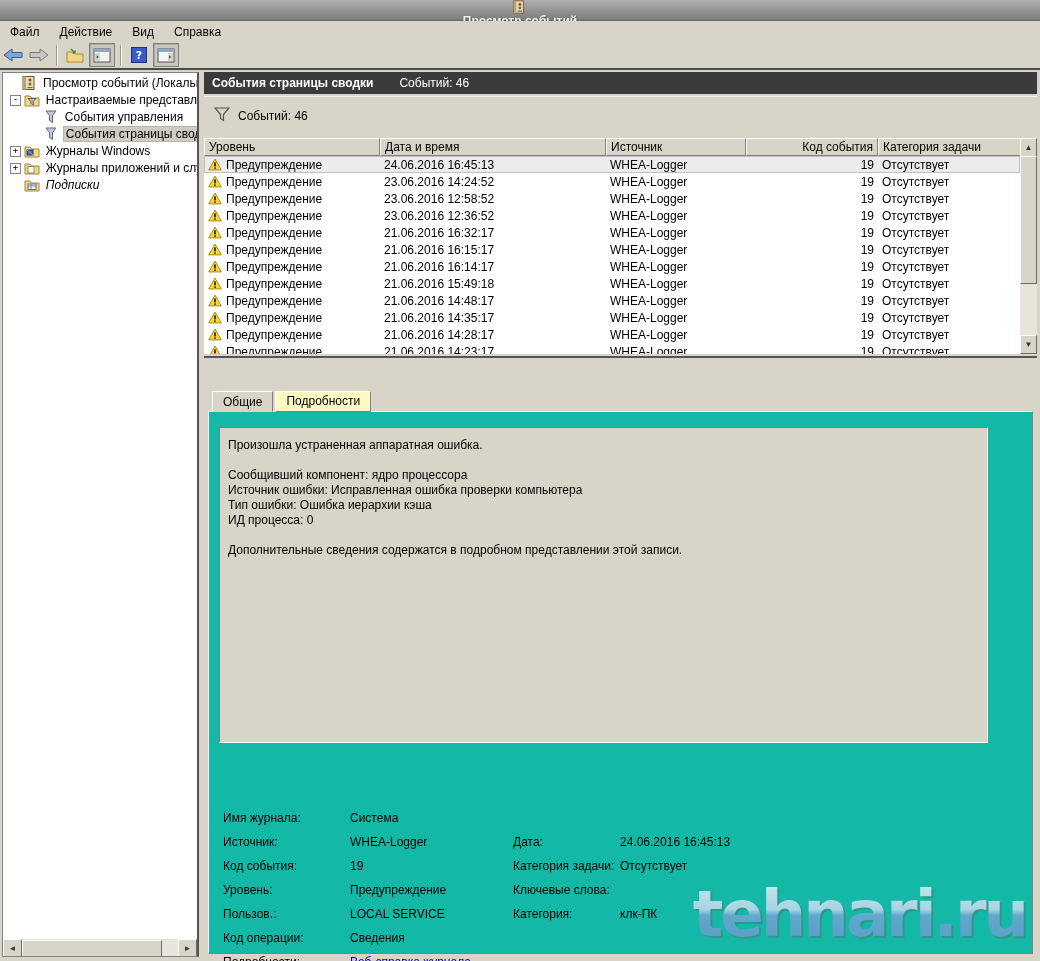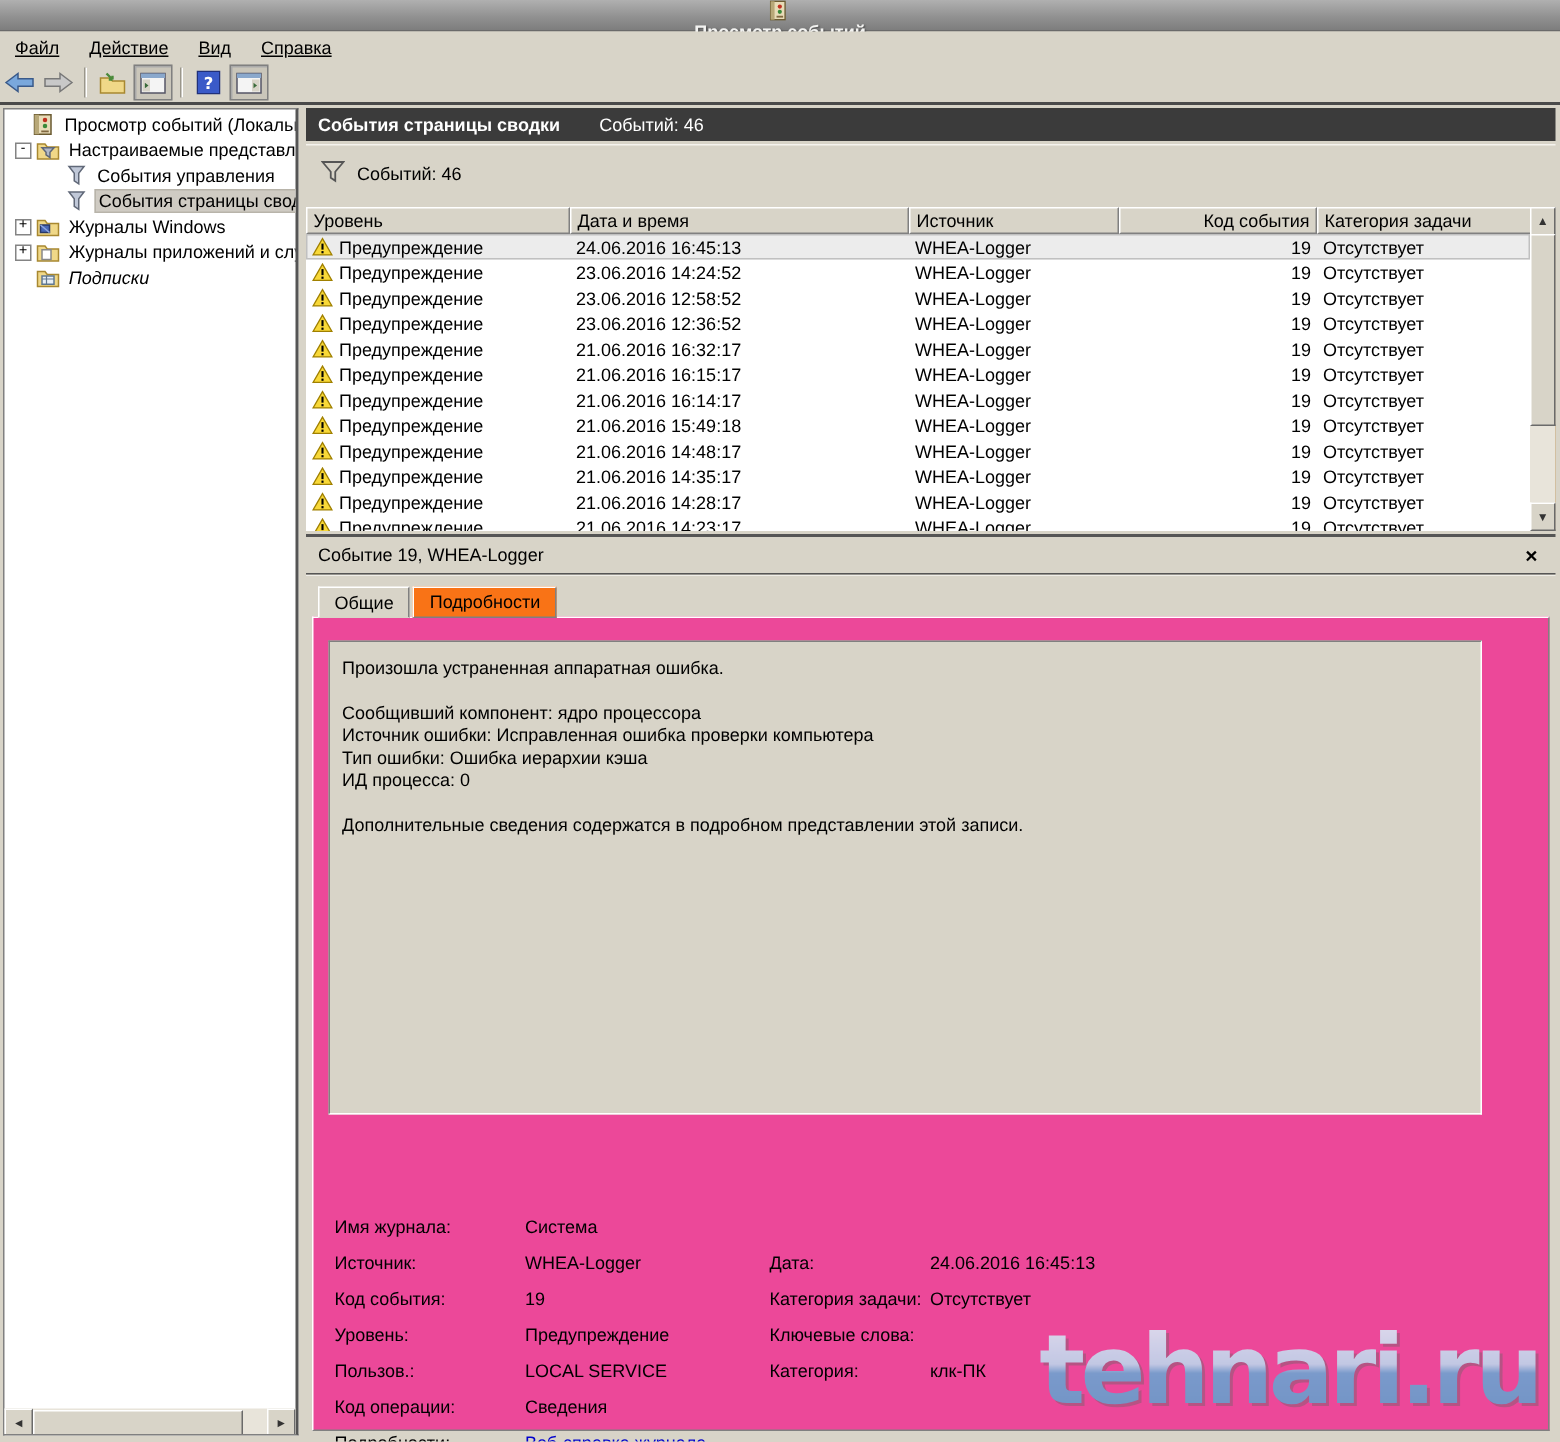--- a/index.html
+++ b/index.html
@@ -10,21 +10,21 @@
   }
   
   .titlebar{position:absolute;left:0;top:0;width:1040px;height:20px;
     background:linear-gradient(180deg,#b0b0b0,#8f8f8f 60%,#7d7d7d);
     display:flex;align-items:center;border-bottom:1px solid #6a6a6a;flex-direction:column;}
   .titlebar .app-icon{width:14px;height:14px;margin:0 6px 0 4px;flex:0 0 auto;}
   .titlebar .title{color:#f2f2f0;font-weight:bold;font-size:12px;text-shadow:1px 1px 1px #555;}
   
   .menubar{position:absolute;left:0;top:21px;width:1040px;height:21px;background:#d8d4c8;
     display:flex;align-items:center;border-bottom:1px solid #b8b4a8;}
-  .menubar .mitem{padding:2px 10px;cursor:default;text-decoration:underline;}
+  .menubar .mitem{padding:2px 10px;cursor:default;}
   
   .toolbar{position:absolute;left:0;top:42px;width:1040px;height:26px;background:#d8d4c8;
     display:flex;align-items:center;border-bottom:2px solid #4a4a4a;}
   .tbtn{width:24px;height:22px;margin:0 1px;display:flex;align-items:center;justify-content:center;}
   .tbtn.toggled{border:1px solid #808080;background:#cac6ba;box-shadow:inset 1px 1px 0 #aaa;}
   .tsep{width:1px;height:20px;background:#9a968a;border-right:1px solid #fff;margin:0 4px;}
   
   .main{position:absolute;left:0;top:70px;width:1040px;height:891px;background:#d8d4c8;}
   .tree-panel{position:absolute;left:2px;top:2px;width:194px;height:883px;background:#fff;
     border:1px solid #808080;border-right:2px solid #555;overflow:hidden;}
@@ -73,23 +73,23 @@
   
   .event-panel{position:absolute;left:0;top:286px;width:100%;height:602px;background:#d8d4c8;
     border-top:2px solid #555;box-sizing:border-box;}
   .ep-header{height:24px;display:flex;align-items:center;border-bottom:1px solid #555;
     box-shadow:0 1px 0 #f0eee8;}
   .ep-title{margin-left:8px;}
   .ep-close{margin-left:auto;margin-right:12px;font-weight:bold;font-size:14px;cursor:default;}
   .tabs{position:absolute;left:8px;top:32px;display:flex;align-items:flex-end;height:22px;}
   .tab{padding:3px 10px 2px 10px;border:1px solid;border-color:#fff #808080 #d8d4c8 #fff;
     background:#d8d4c8;margin-right:2px;position:relative;z-index:2;}
-  .tab.inactive{border-color:#fff #808080 #808080 #fff;background:#f97316;height:15px;margin-bottom:0px;z-index:1;padding-top:2px;}
+  .tab.inactive{border-color:#fff #808080 #808080 #fff;background:#fef9c3;height:15px;margin-bottom:0px;z-index:1;padding-top:2px;}
   .tab-content{position:absolute;left:4px;right:4px;top:53px;bottom:4px;
-    border:1px solid;border-color:#fff #808080 #808080 #fff;background:#ec4899;}
+    border:1px solid;border-color:#fff #808080 #808080 #fff;background:#14b8a6;}
   .desc-box{position:absolute;left:10px;top:15px;right:44px;height:316px;
     border:1px solid;border-color:#808080 #fff #fff #808080;background:#d8d4c8;
     padding:10px 8px;box-sizing:border-box;white-space:pre-line;line-height:15px;overflow:hidden;}
   .fields{position:absolute;left:10px;top:395px;right:10px;}
   .frow{position:relative;height:24px;}
   .fl1{position:absolute;left:4px;top:4px;} .fv1{position:absolute;left:131px;top:4px;}
   .fl2{position:absolute;left:294px;top:4px;} .fv2{position:absolute;left:401px;top:4px;}
   .wlink{color:#0000cc;text-decoration:underline;}
   
   .watermark{position:absolute;right:6px;bottom:2px;font-family:"DejaVu Sans",sans-serif;
@@ -427,24 +427,20 @@
           </div>
         </div>
       <div class="vscroll">
         <div class="sbtn up">▲</div>
         <div class="vthumb"></div>
         <div class="sbtn down">▼</div>
       </div>
     </div>
 
     <div class="event-panel">
-      <div class="ep-header">
-        <span class="ep-title">Событие 19, WHEA-Logger</span>
-        <span class="ep-close">×</span>
-      </div>
       <div class="tabs">
         <div class="tab">Общие</div>
         <div class="tab inactive">Подробности</div>
       </div>
       <div class="tab-content">
         <div class="desc-box">Произошла устраненная аппаратная ошибка.
 
 Сообщивший компонент: ядро процессора
 Источник ошибки: Исправленная ошибка проверки компьютера
 Тип ошибки: Ошибка иерархии кэша

